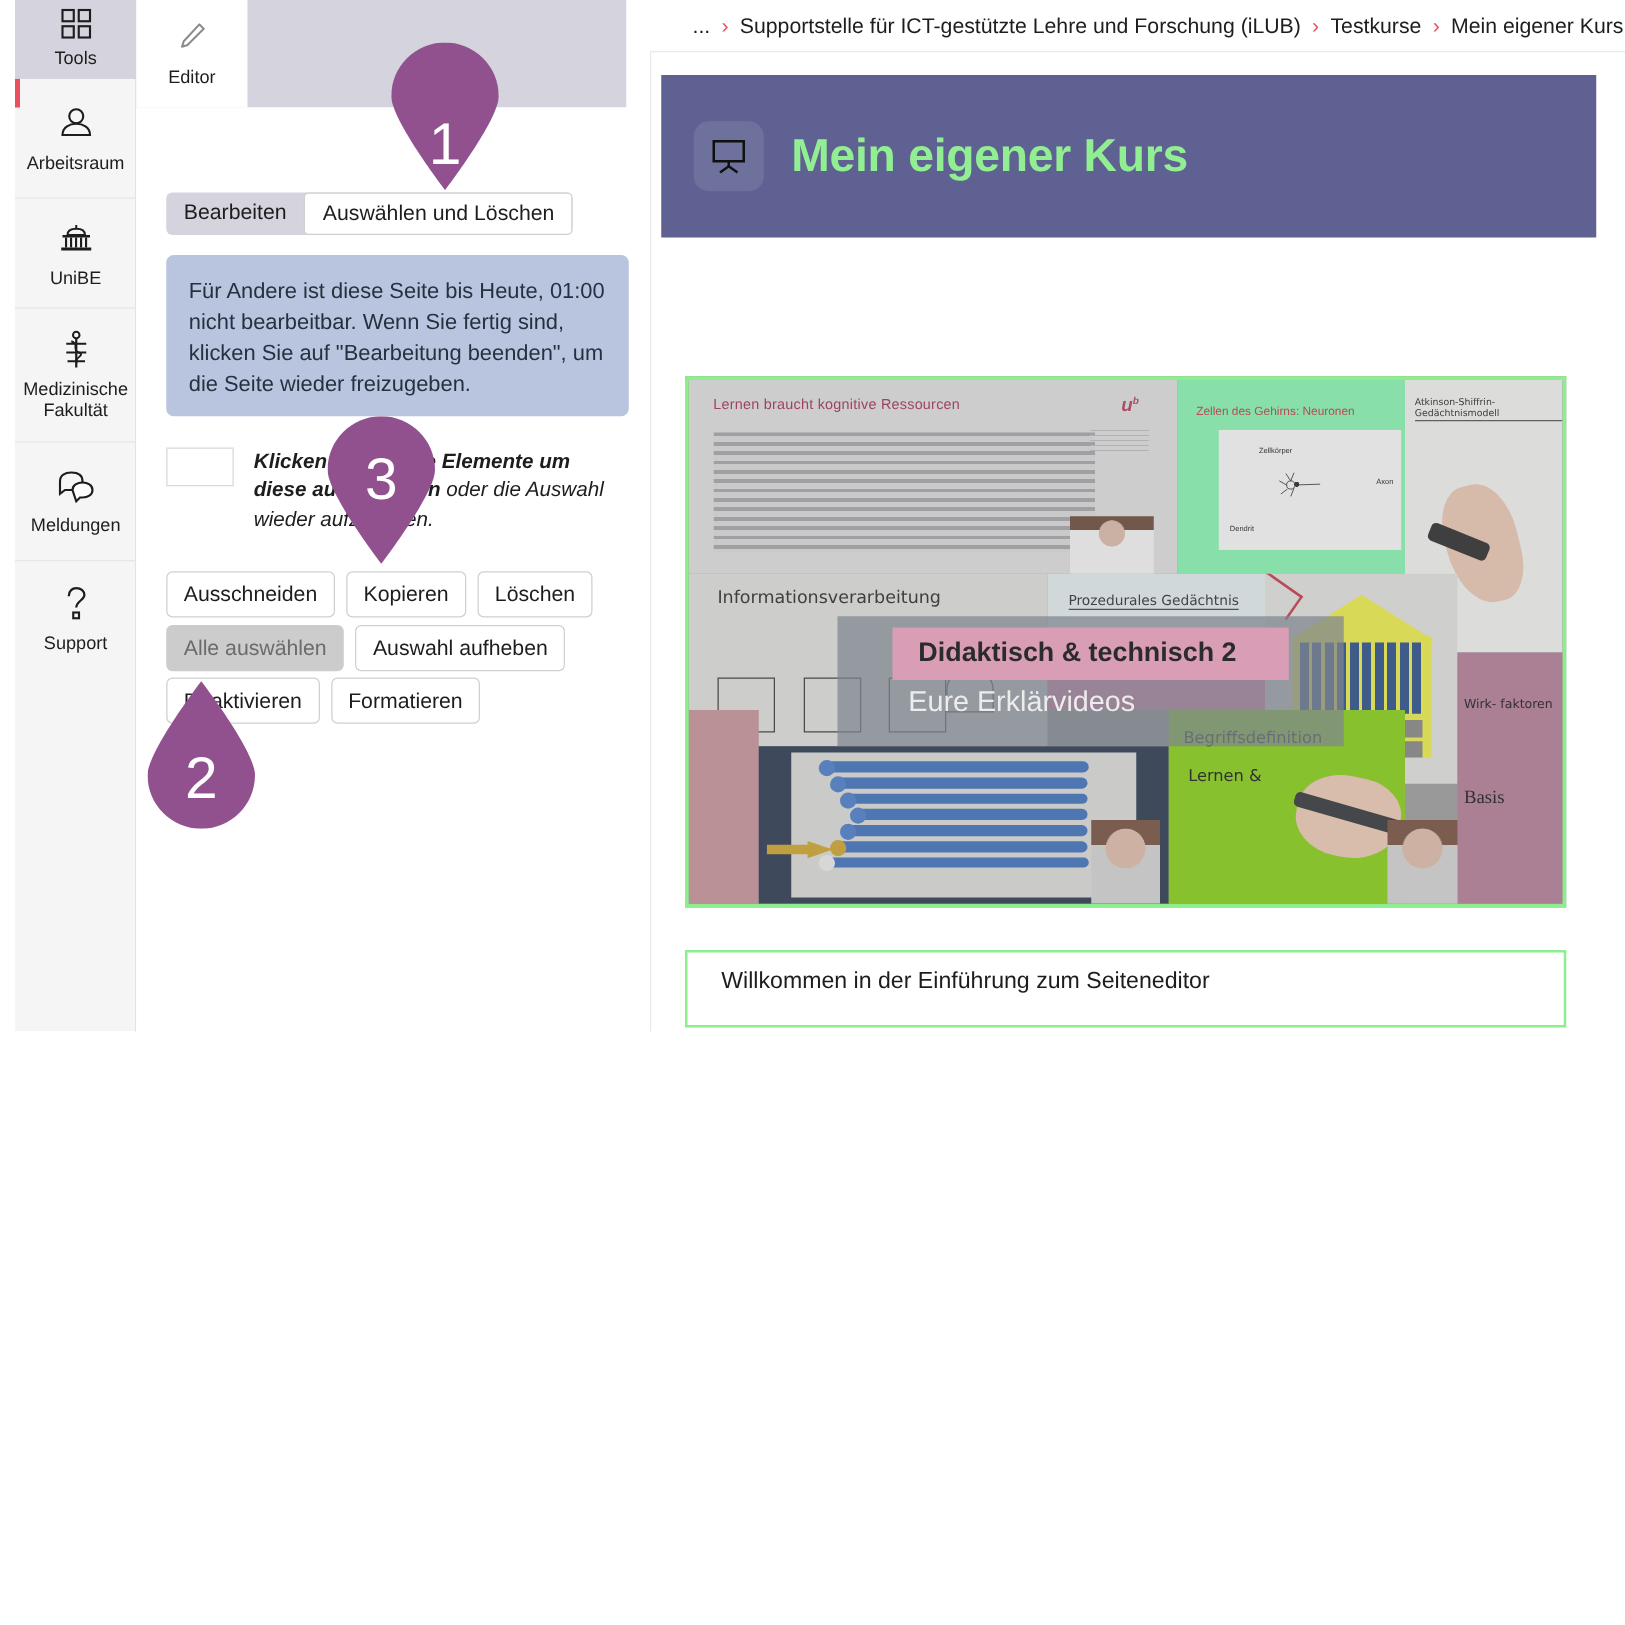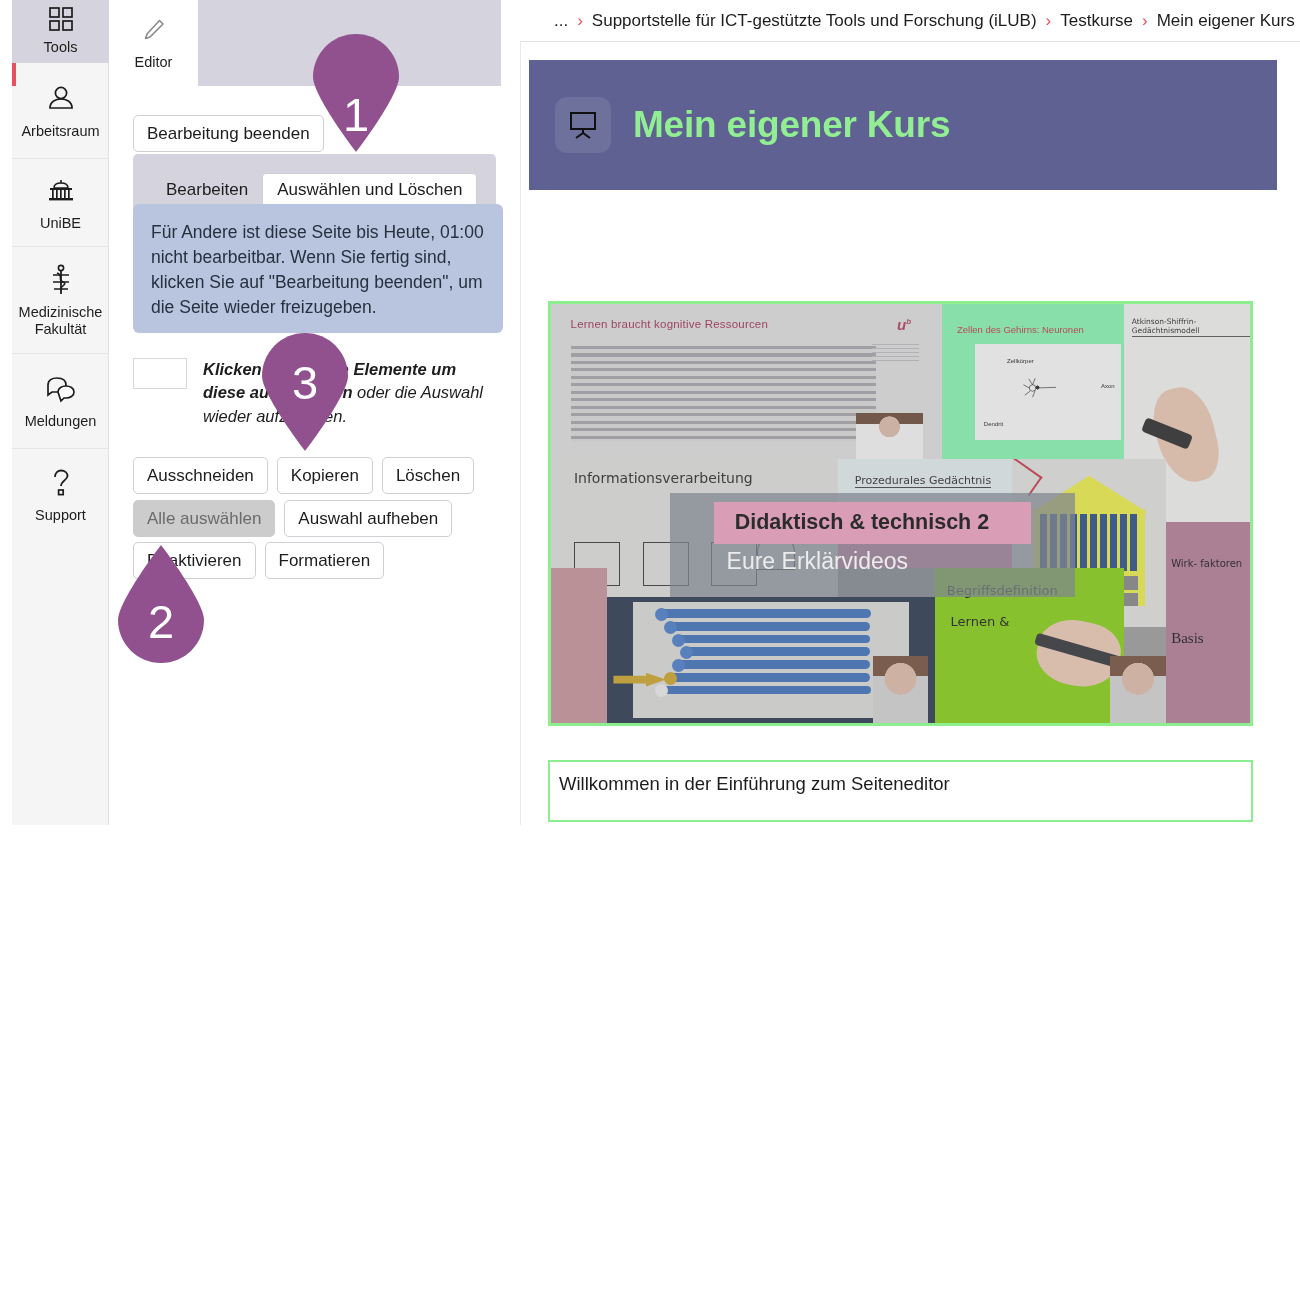--- a/index.html
+++ b/index.html
@@ -76,22 +76,22 @@
   .kebab {
     position:absolute; left:449px; top:44px; width:40px; height:20px;
     display:flex; align-items:center; justify-content:center; gap:4px;
   }
   .kebab i { width:5px; height:5px; border-radius:50%; background:#1d1d1d; display:block;}
 
   .tabgroup {
     position:absolute; left:24px; top:68px;
     background:#d5d3dd;
     border-radius:5px;
-    padding:19px;
-    display:flex; align-items:center; gap:0;
+    padding:0;
+    display:flex; gap:0;
   }
   .tabgroup .tg {
     font-size:17px; color:#1d1d1d; padding:6px 14px; border-radius:4px;
     white-space:nowrap;
   }
   .tabgroup .tg.sel { background:#ffffff; border:1px solid #cfcfd4; }
 
   .infobox {
     position:absolute; left:24px; top:118px; width:370px;
     background:#b9c5de;
@@ -292,21 +292,21 @@
   .c-overlay-person2 { left:80%; top:84%; width:8%; height:16%;
      background: radial-gradient(circle at 50% 34%, #d9b7a4 0 30%, transparent 31%), linear-gradient(to bottom,#74513f 0 30%, #cfcfcf 30% 100%); }
 
   .thumb-veil {
     position:absolute; inset:0; background:rgba(150,150,155,0.18); pointer-events:none;
   }
 
   .textbox {
     position:absolute; left:27px; top:718px; width:705px; height:62px;
     border:2px solid #8cee8c; background:#ffffff;
-    padding:11px 9px;
+    padding:11px 27px;
     font-size:18.5px; color:#1d1d1d;
   }
 </style>
 </head>
 <body>
 
 <div id="root">
 
   <div class="rail">
     <div class="rail-accent"></div>
@@ -389,21 +389,20 @@
         <svg width="26" height="26" viewBox="0 0 26 26">
           <path d="M18.5 3.5 L22 7 L9 20 L4.6 21.4 L6 17 Z" fill="none" stroke="#8a8a8a" stroke-width="1.6" stroke-linejoin="round"></path>
         </svg>
       </span>
       <span>Editor</span>
     </div>
   </div>
 
   <div class="panel">
 
-    <div class="btn end-edit">Bearbeitung beenden</div>
 
     <div class="kebab">
       <i></i>
       <i></i>
       <i></i>
     </div>
 
     <div class="tabgroup">
       <div class="tg">Bearbeiten</div>
       <div class="tg sel">Auswählen und Löschen</div>
@@ -450,21 +449,21 @@
   <div class="pin" id="pin2">
     <svg class="blob" viewBox="0 0 86 118">
       <path d="M43 0 C43 0 86 56 86 75 C86 98.8 66.8 118 43 118 C19.2 118 0 98.8 0 75 C0 56 43 0 43 0 Z" fill="#91518F"></path>
     </svg>
     <div class="num">2</div>
   </div>
 
   <div class="breadcrumb">
     <span class="crumb">...</span>
     <span class="sep">›</span>
-    <span class="crumb">Supportstelle für ICT-gestützte Tools und Forschung (iLUB)</span>
+    <span class="crumb">Supportstelle für ICT-gestützte Lehre und Forschung (iLUB)</span>
     <span class="sep">›</span>
     <span class="crumb">Testkurse</span>
     <span class="sep">›</span>
     <span class="crumb">Mein eigener Kurs</span>
   </div>
 
   <div class="content">
 
     <div class="banner">
       <div class="bicon">

